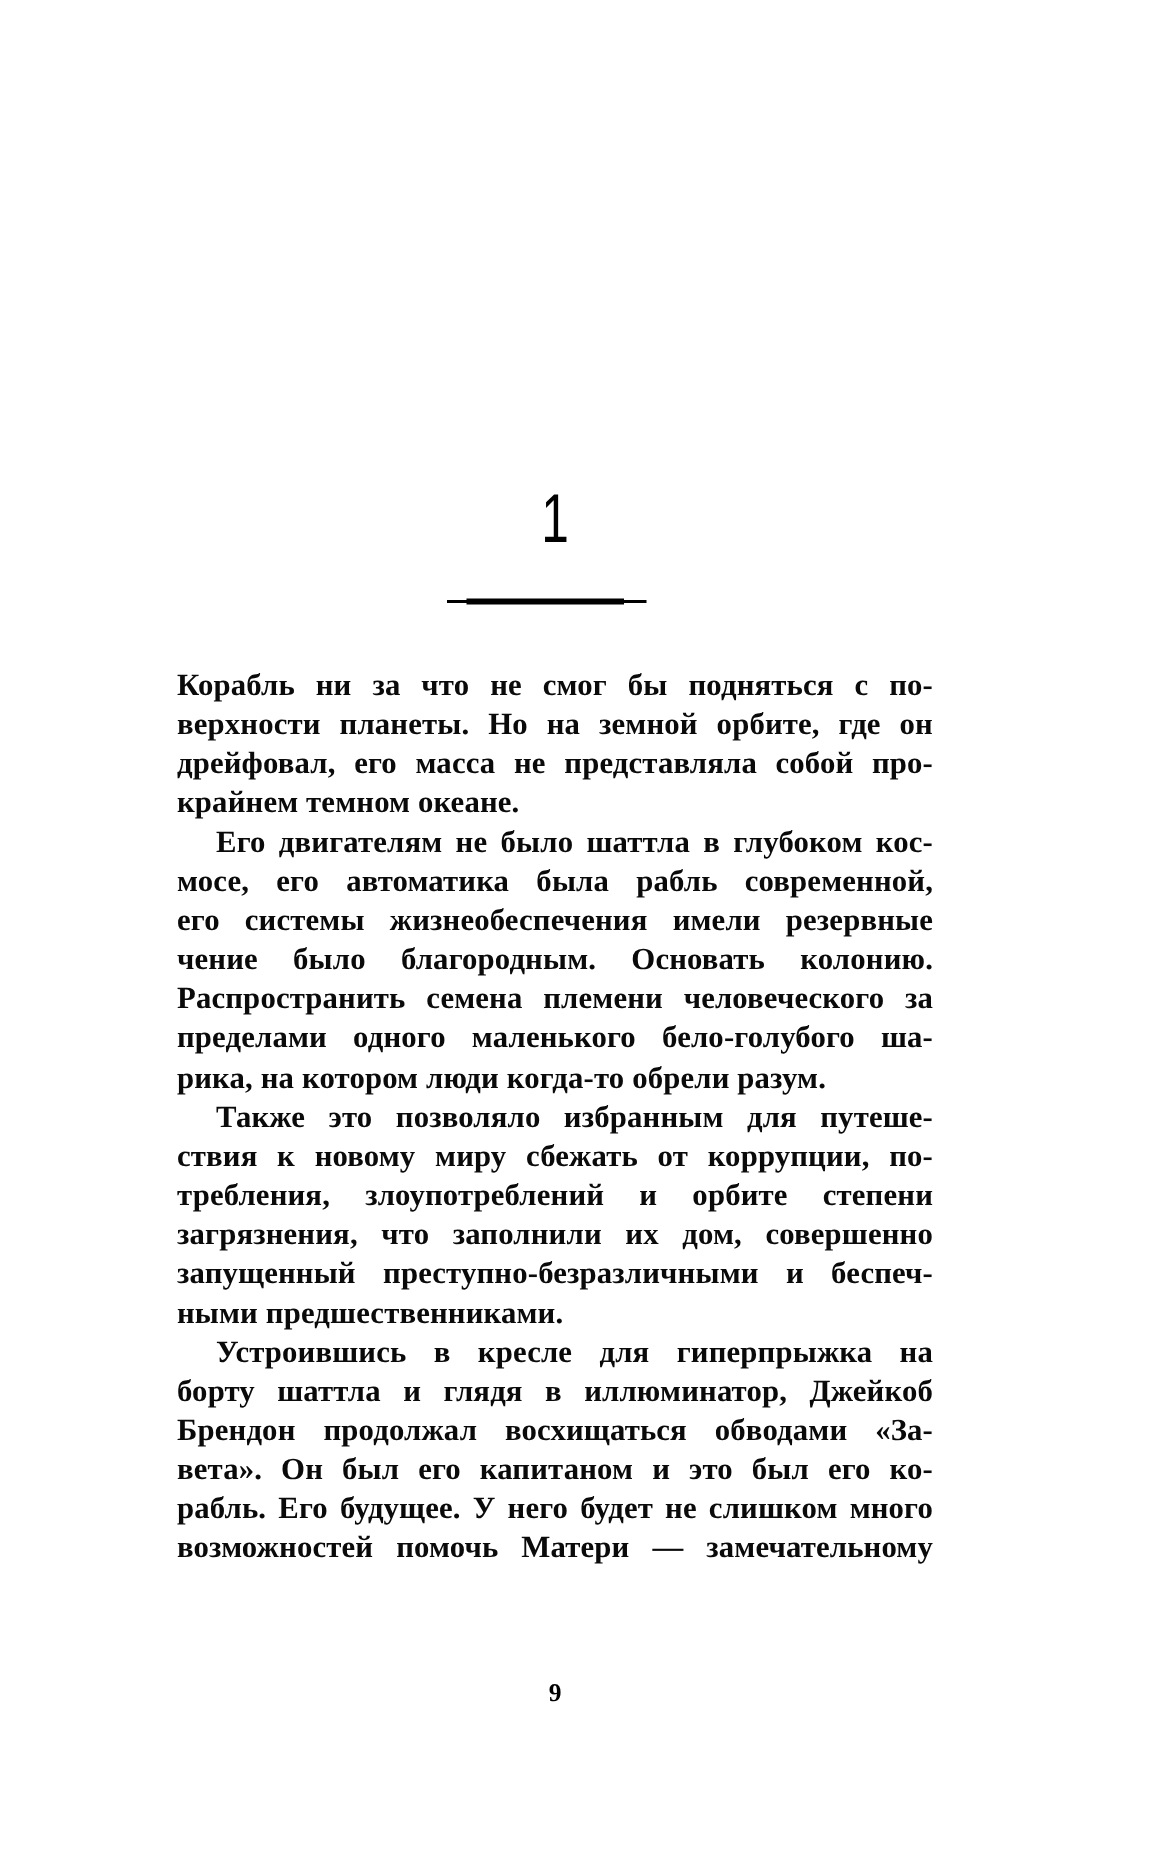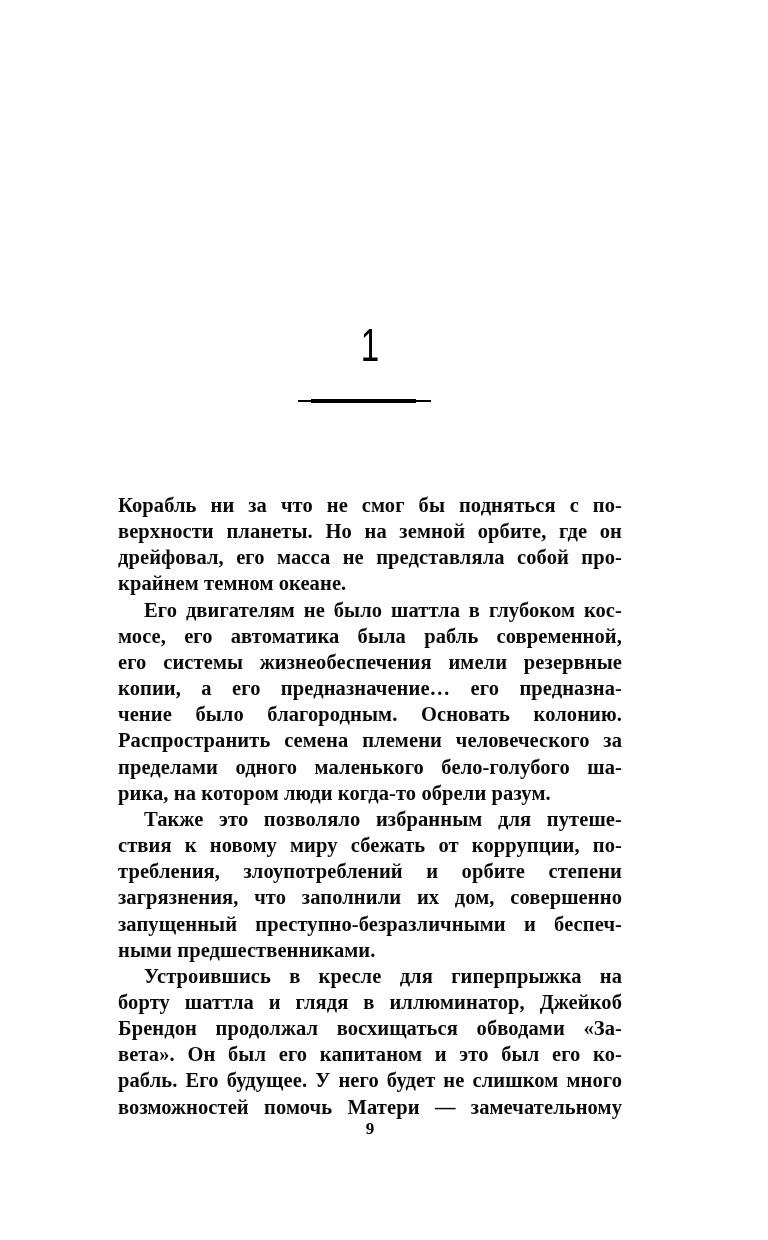--- a/index.html
+++ b/index.html
@@ -59,21 +59,20 @@
     right: 15px;
     top: 1px;
     height: 3.6px;
     background: #000000;
   }
   .text-block {
     position: absolute;
     top: 444px;
     left: 118px;
     width: 504px;
-    margin-top: 48px;
   }
   .line {
     font-family: "Liberation Serif", serif;
     font-size: 20.5px;
     font-weight: 700;
     line-height: 26.15px;
     text-align: justify;
     text-align-last: justify;
     letter-spacing: 0.1px;
     white-space: normal;
@@ -109,21 +108,20 @@
   </div>
 
   <div class="text-block">
       <div class="line">Корабль ни за что не смог бы подняться с по-</div>
       <div class="line">верхности планеты. Но на земной орбите, где он</div>
       <div class="line">дрейфовал, его масса не представляла собой про-</div>
       <div class="line para-end">крайнем темном океане.</div>
       <div class="line indent">Его двигателям не было шаттла в глубоком кос-</div>
       <div class="line">мосе, его автоматика была рабль современной,</div>
       <div class="line">его системы жизнеобеспечения имели резервные</div>
-      <div class="line">копии, а его предназначение… его предназна-</div>
       <div class="line">чение было благородным. Основать колонию.</div>
       <div class="line">Распространить семена племени человеческого за</div>
       <div class="line">пределами одного маленького бело-голубого ша-</div>
       <div class="line para-end">рика, на котором люди когда-то обрели разум.</div>
       <div class="line indent">Также это позволяло избранным для путеше-</div>
       <div class="line">ствия к новому миру сбежать от коррупции, по-</div>
       <div class="line">требления, злоупотреблений и орбите степени</div>
       <div class="line">загрязнения, что заполнили их дом, совершенно</div>
       <div class="line">запущенный преступно-безразличными и беспеч-</div>
       <div class="line para-end">ными предшественниками.</div>

